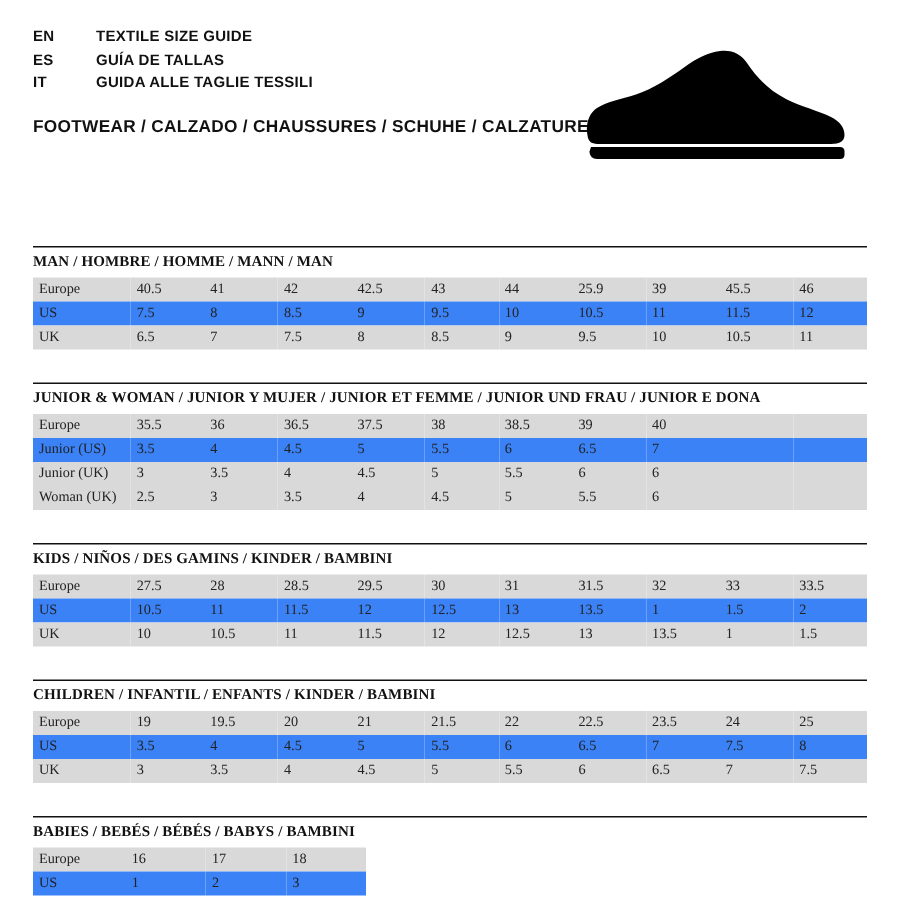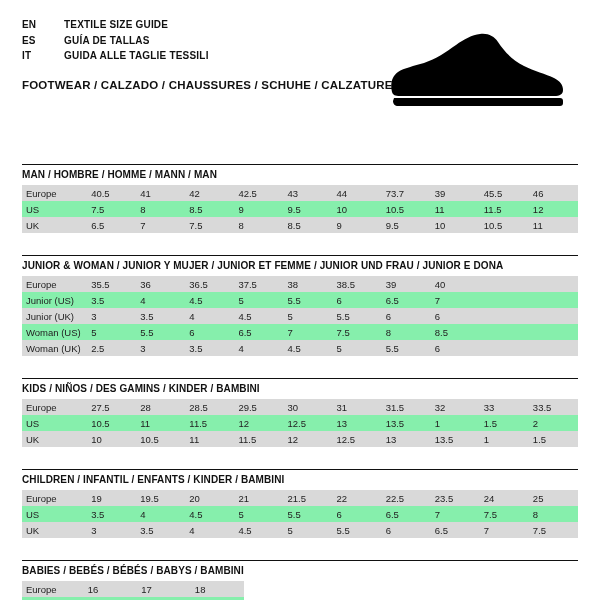--- a/index.html
+++ b/index.html
@@ -59,20 +59,21 @@
     margin-top: 14px;
     font-size: 11.5px;
     font-weight: bold;
     letter-spacing: 0.2px;
     color: #111;
   }
 
   
   .section {
     margin-top: 22px;
+    font-family: Liberation Serif, serif;
   }
   .section.first {
     margin-top: 46px;
   }
   .section-title {
     font-size: 10px;
     font-weight: bold;
     color: #111;
     margin-bottom: 5px;
     letter-spacing: 0.1px;
@@ -89,21 +90,21 @@
     color: #222;
     white-space: nowrap;
   }
   table.sizes td.label {
     padding-left: 4px;
   }
   tr.shaded td {
     background: #d9d9d9;
   }
   tr.plain td {
-    background: #86efac;
+    background: #3b82f6;
   }
   .hr {
     border: 0;
     border-top: 1px solid #111;
     margin: 0 0 4px 0;
   }
   .babies table.sizes {
     width: 40%;
   }
 </style>
@@ -145,21 +146,21 @@
         <table class="sizes">
           <tbody>
             <tr class="shaded">
               <td class="label" style="width: 11%;">Europe</td>
               <td>40.5</td>
               <td>41</td>
               <td>42</td>
               <td>42.5</td>
               <td>43</td>
               <td>44</td>
-              <td>73.7</td>
+              <td>25.9</td>
               <td>39</td>
               <td>45.5</td>
               <td>46</td>
             </tr>
             <tr class="plain">
               <td class="label" style="width: 11%;">US</td>
               <td>7.5</td>
               <td>8</td>
               <td>8.5</td>
               <td>9</td>
@@ -223,33 +224,20 @@
               <td>3.5</td>
               <td>4</td>
               <td>4.5</td>
               <td>5</td>
               <td>5.5</td>
               <td>6</td>
               <td>6</td>
               <td></td>
               <td></td>
             </tr>
-            <tr class="plain">
-              <td class="label" style="width: 11%;">Woman (US)</td>
-              <td>5</td>
-              <td>5.5</td>
-              <td>6</td>
-              <td>6.5</td>
-              <td>7</td>
-              <td>7.5</td>
-              <td>8</td>
-              <td>8.5</td>
-              <td></td>
-              <td></td>
-            </tr>
             <tr class="shaded">
               <td class="label" style="width: 11%;">Woman (UK)</td>
               <td>2.5</td>
               <td>3</td>
               <td>3.5</td>
               <td>4</td>
               <td>4.5</td>
               <td>5</td>
               <td>5.5</td>
               <td>6</td>

